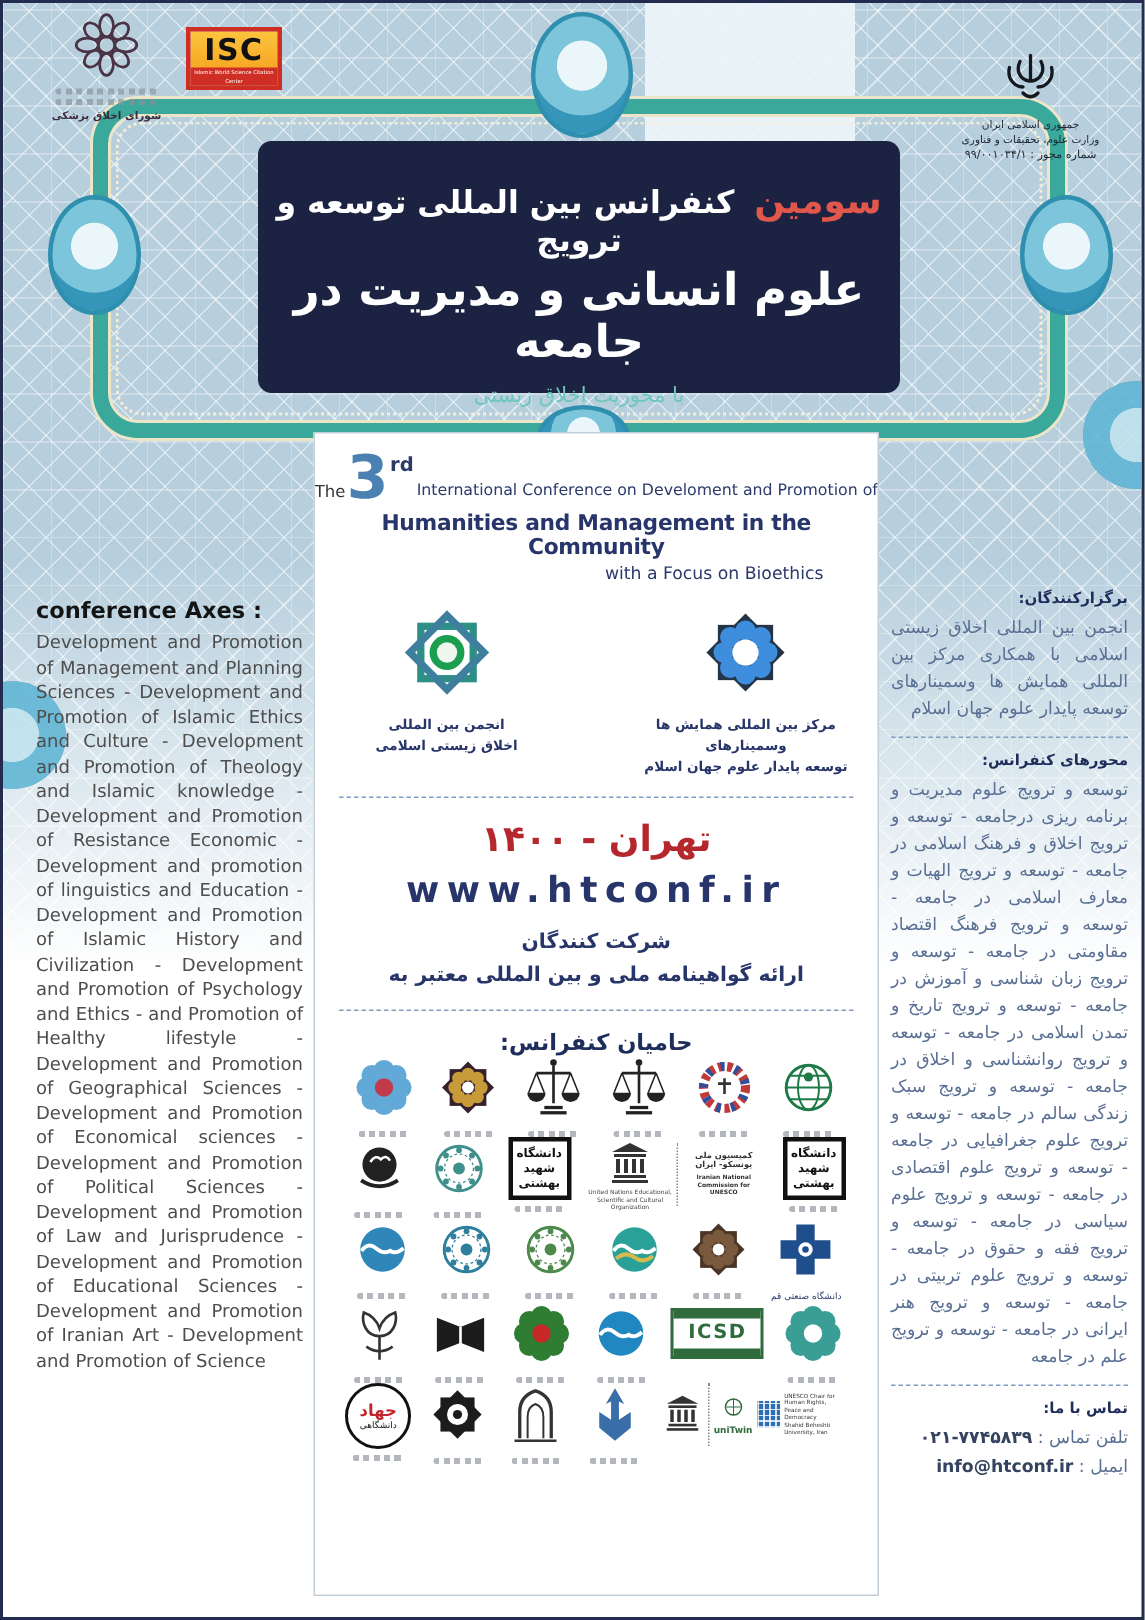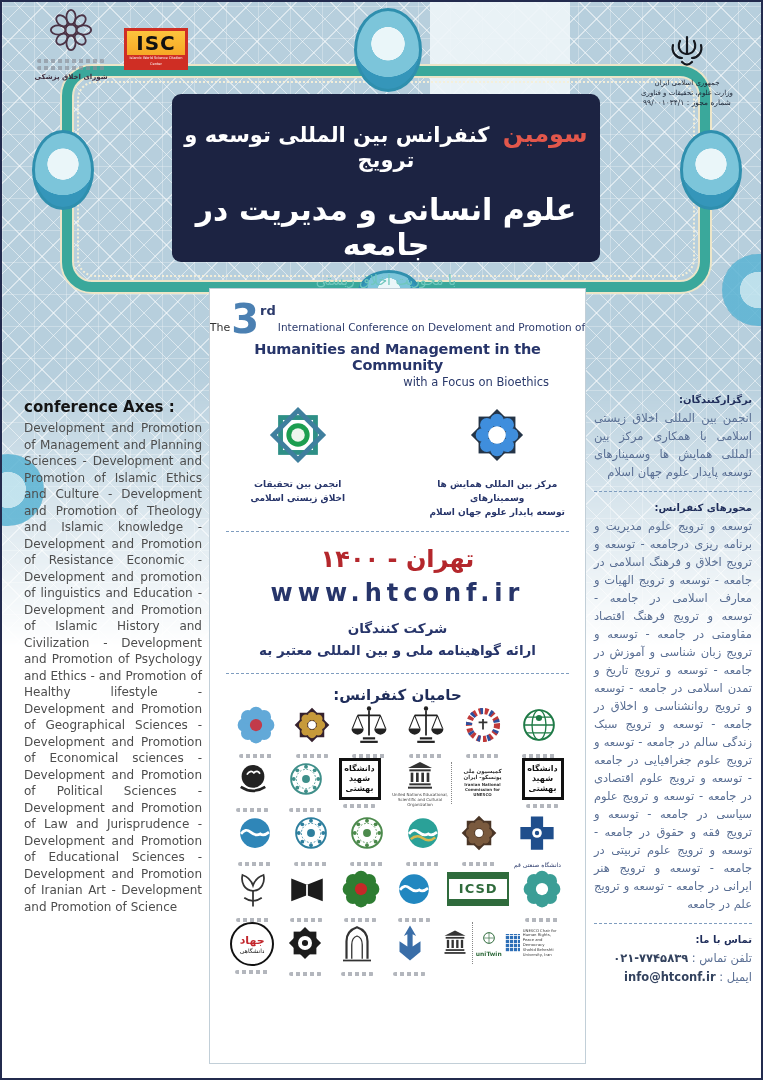--- a/index.html
+++ b/index.html
@@ -25,32 +25,32 @@
   .med.left{left:30px;top:128px;width:56px;height:74px;}
   .med.right{left:678px;top:128px;width:56px;height:74px;}
   .med.bottom{left:356px;top:268px;width:56px;height:38px;}
   .blob{position:absolute;width:72px;height:72px;border-radius:50%;opacity:.85;
     background:radial-gradient(circle,#bfe3ee 0 35%,#5ab3d3 36% 70%,#2e8fae 71% 100%);}
   .blob.l{left:-30px;top:452px;} .blob.r{left:720px;top:252px;}
   
   .seal{position:absolute;left:26px;top:6px;width:86px;text-align:center;color:#4b3346;}
   .seal .sq{margin-top:3px;}
   .seal .cap{font-size:7px;font-weight:bold;color:#3c2b3c;margin-top:3px;}
-  .isc{position:absolute;left:122px;top:26px;width:58px;border:3px solid #cf2e24;background:linear-gradient(#fcc43d,#f49a1a);text-align:center;}
+  .isc{position:absolute;left:122px;top:16px;width:58px;border:3px solid #cf2e24;background:linear-gradient(#fcc43d,#f49a1a);text-align:center;}
   .isc .t{font-weight:bold;font-size:20px;color:#111;line-height:24px;letter-spacing:1px;}
   .isc .s{background:#cf2e24;color:#fff;font-size:3.5px;line-height:6px;}
   .gov{position:absolute;right:14px;top:26px;width:120px;text-align:center;color:#1c2434;}
   .gov .fa{font-size:7px;line-height:10px;}
   .gov .fa.num{font-size:7.5px;}
   
   .banner{position:absolute;left:170px;top:92px;width:428px;height:168px;background:#1c2342;border-radius:9px;
     text-align:center;color:#fff;z-index:2;}
   .banner .l1{direction:rtl;margin-top:26px;font-size:21px;font-weight:bold;}
   .banner .l1 .hl{color:#e2574b;font-size:24px;margin-left:6px;}
-  .banner .l2{font-size:30px;font-weight:bold;margin-top:20px;direction:rtl;}
+  .banner .l2{font-size:30px;font-weight:bold;margin-top:4px;direction:rtl;}
   .banner .l3{font-size:14px;margin-top:10px;color:#6fc7bd;direction:rtl;}
   
   .card{position:absolute;left:207px;top:286px;width:377px;height:776px;background:#fff;
     border:1px solid #c2cfd8;box-sizing:border-box;z-index:3;padding:10px 10px 6px;overflow:hidden;}
   .etitle .row1{display:flex;align-items:flex-start;justify-content:center;color:#2b3a6b;}
   .etitle .the{font-size:11px;margin-top:22px;color:#333;}
   .etitle .big3{font-size:40px;font-weight:bold;color:#4b80b2;line-height:40px;margin:0 1px;}
   .etitle .ord{font-size:13px;font-weight:bold;margin-top:4px;}
   .etitle .t1{font-size:10.5px;margin-top:22px;margin-left:2px;white-space:nowrap;}
   .etitle .t2{font-size:14.5px;font-weight:bold;color:#27356a;text-align:center;letter-spacing:-.2px;margin-top:2px;}
@@ -177,21 +177,21 @@
 
     <div class="orglogos">
       <div class="ol">
         <svg width="64" height="64" viewBox="0 0 66 66">
           <rect x="15" y="15" width="36" height="36" fill="none" stroke="#2e8f86" stroke-width="5"></rect>
           <rect x="15" y="15" width="36" height="36" fill="none" stroke="#3f7f9e" stroke-width="5" transform="rotate(45 33 33)"></rect>
           <circle cx="33" cy="33" r="12" fill="#1c9e50"></circle>
           <circle cx="33" cy="33" r="7" fill="#eef6ee"></circle>
         </svg>
         <div class="cap">
-          <div>انجمن بین تحقیقات</div>
+          <div>انجمن بین المللی</div>
           <div>اخلاق زیستی اسلامی</div>
         </div>
       </div>
       <div class="ol">
         <svg width="64" height="64" viewBox="0 0 66 66">
           <rect x="14" y="14" width="38" height="38" fill="#243447"></rect>
           <rect x="14" y="14" width="38" height="38" fill="#243447" transform="rotate(45 33 33)"></rect>
           <g fill="#3f8edd">
             <circle cx="33" cy="18" r="7"></circle>
               <circle cx="33" cy="48" r="7"></circle>

